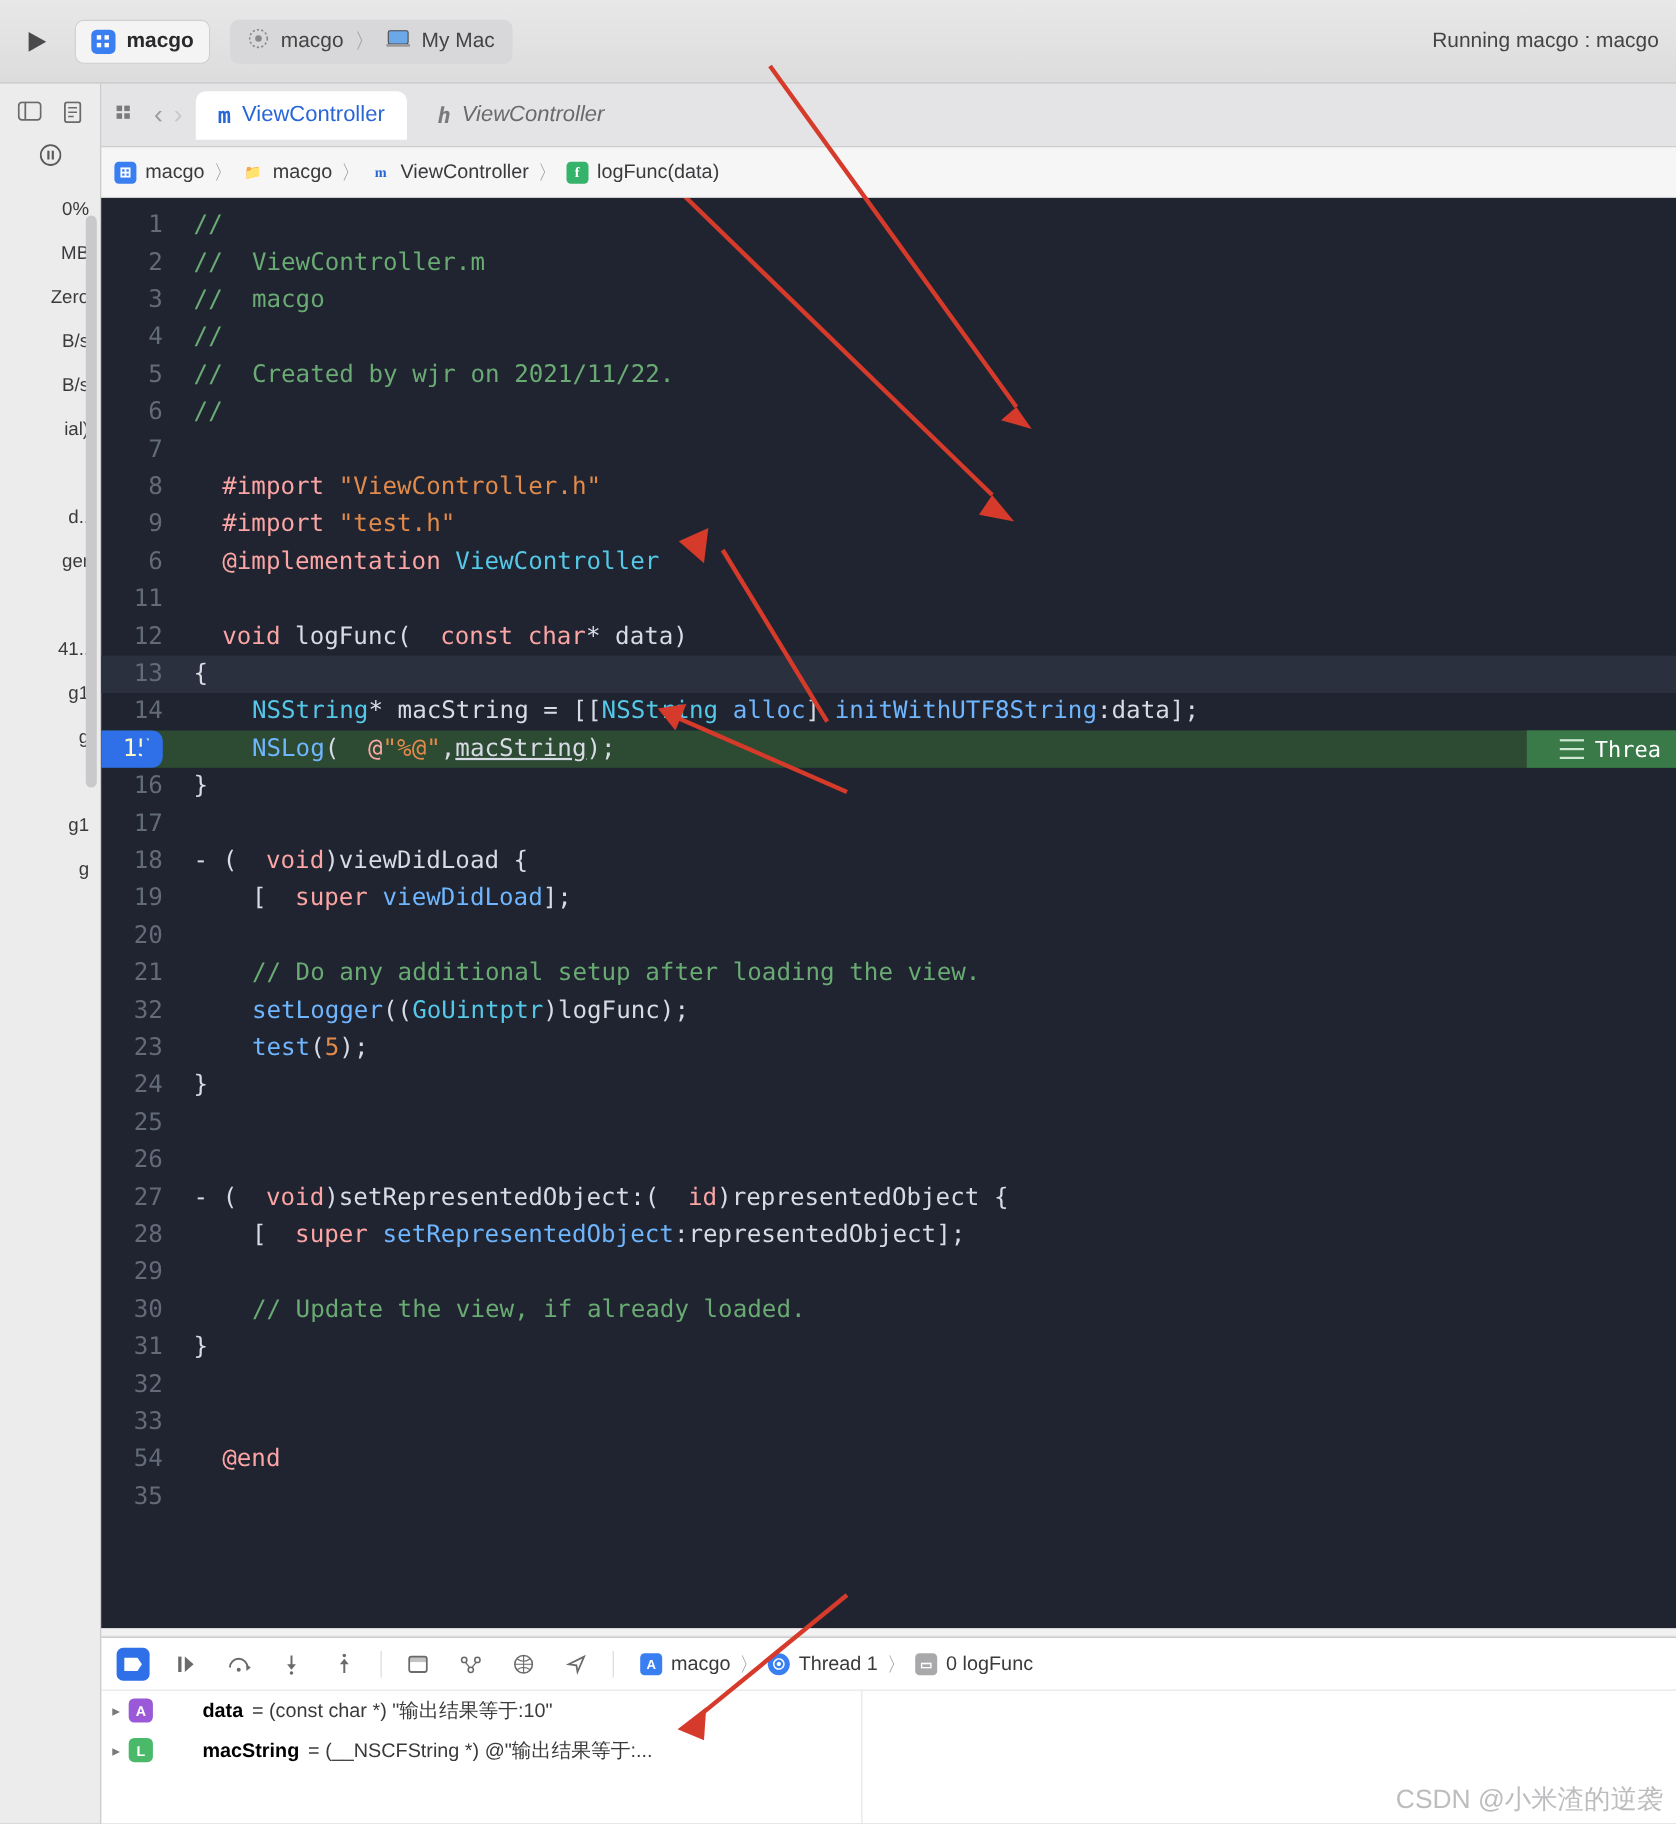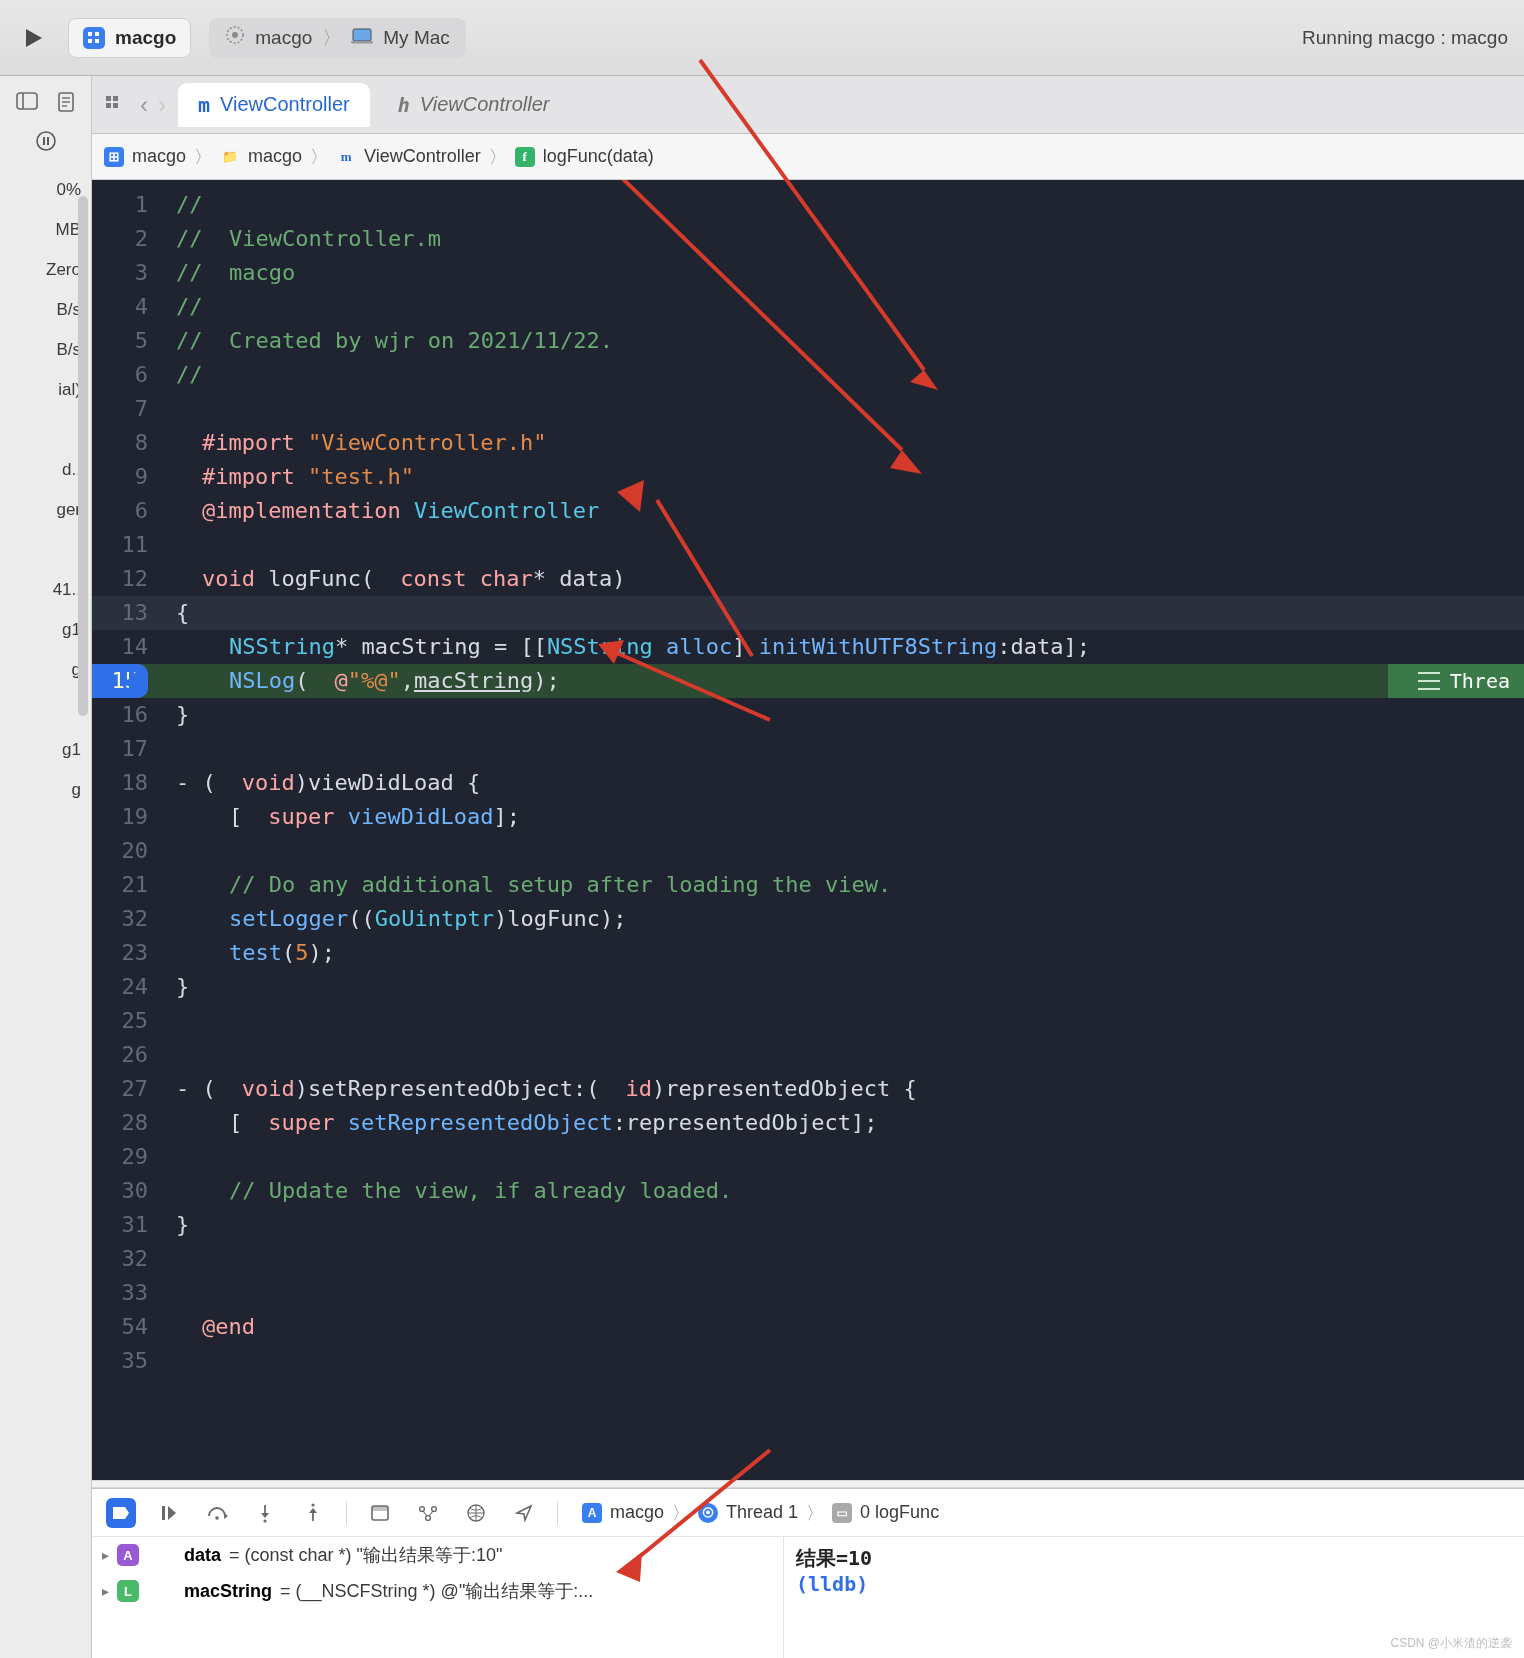--- a/index.html
+++ b/index.html
@@ -152,21 +152,21 @@
 .var-rest { color:#3a3a3c; white-space:nowrap; overflow:hidden; text-overflow:ellipsis; }
 
 .console {
   flex:1; background:#fff; font-family:"SF Mono",Menlo,monospace; font-size:20px;
   padding:8px 12px; color:#222;
 }
 .console .out { font-weight:700; }
 .console .lldb { color:#2f6fe8; font-weight:700; }
 
 .watermark {
-  position:absolute; right:12px; bottom:6px; font-size:12px; color:#bdbdbf;
+  position:absolute; right:12px; bottom:6px; font-size:24px; color:#bdbdbf;
 }
 
 
 .hsep { height:8px; background:#f2f2f3; border-top:1px solid #d8d8da; border-bottom:1px solid #d8d8da; cursor:row-resize; }
 </style>
 </head>
 <body>
 
 <div class="toolbar">
   <div class="run-btn">
@@ -443,24 +443,20 @@
               <span class="var-name">data</span>
               <span class="var-rest"> = (const char *) "输出结果等于:10"</span>
             </div>
             <div class="var-row">
               <span class="disc">▸</span>
               <span class="var-badge vb-l">L</span>
               <span class="var-name">macString</span>
               <span class="var-rest"> = (__NSCFString *) @"输出结果等于:...</span>
             </div>
           </div>
-        <div class="console">
-          <div class="out">结果=10</div>
-          <div class="lldb">(lldb)</div>
-        </div>
       </div>
     </div>
   </div>
 </div>
 
 <svg class="arrow" style="left:0;top:0" width="1524" height="1658">
 
   <line x1="700" y1="60" x2="924" y2="370"></line>
   <polygon points="924,370 938,390 910,382"></polygon>
 

